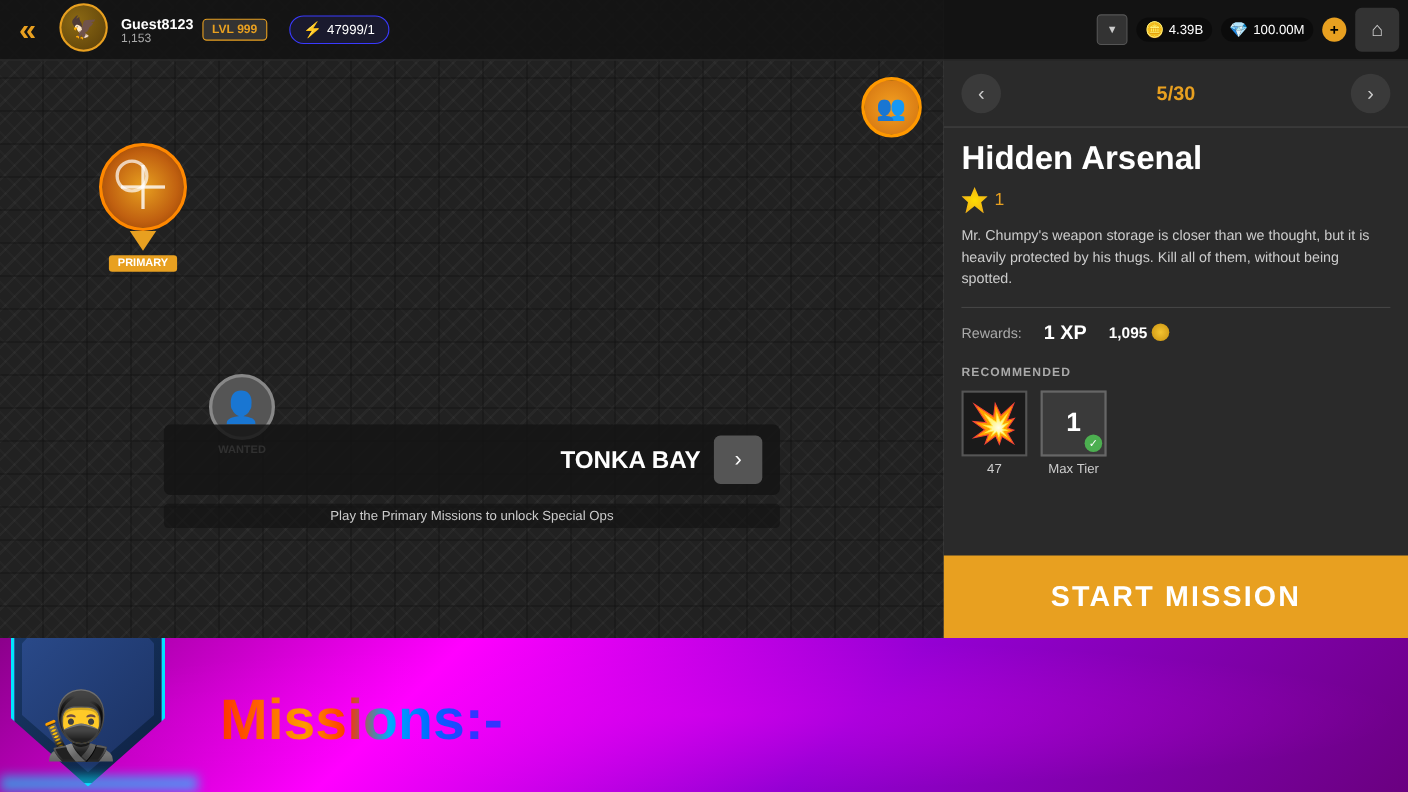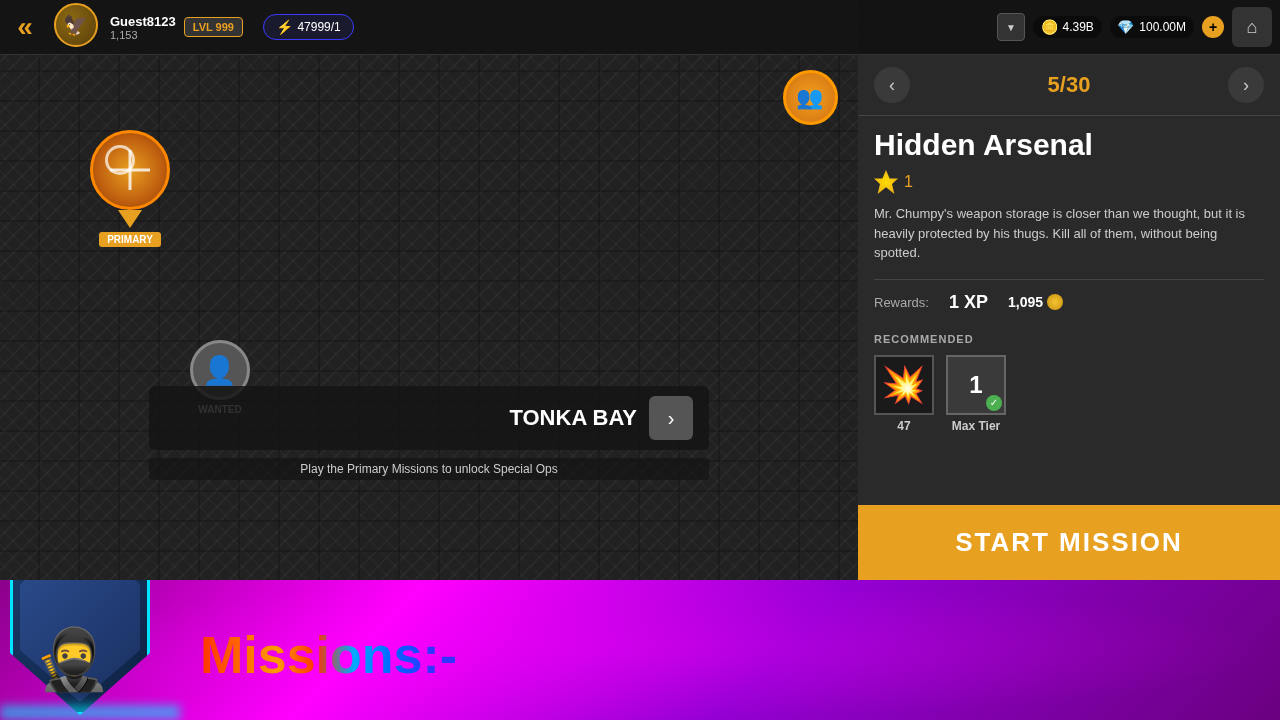--- a/index.html
+++ b/index.html
@@ -344,21 +344,21 @@
       width: 36px; height: 36px;
       background: #3a3a3a;
       border-radius: 50%;
       display: flex; align-items: center; justify-content: center;
       color: #ccc;
       font-size: 18px;
       cursor: pointer;
     }
     .mission-counter {
       color: #e8a020;
-      font-size: 22px;
+      font-size: 18px;
       font-weight: bold;
     }
     .mission-title {
       color: #fff;
       font-size: 30px;
       font-weight: bold;
       padding: 12px 16px 4px;
     }
     .mission-energy {
       display: flex;
@@ -465,21 +465,20 @@
       width: 16px; height: 16px;
       background: #4caf50;
       border-radius: 50%;
       display: flex; align-items: center; justify-content: center;
       font-size: 10px;
       color: #fff;
     }
     .rec-value {
       color: #ccc;
       font-size: 12px;
-      font-weight: bold;
     }
     .start-btn {
       background: #e8a020;
       color: #fff;
       font-size: 26px;
       font-weight: bold;
       text-align: center;
       padding: 22px;
       cursor: pointer;
       margin-top: auto;

